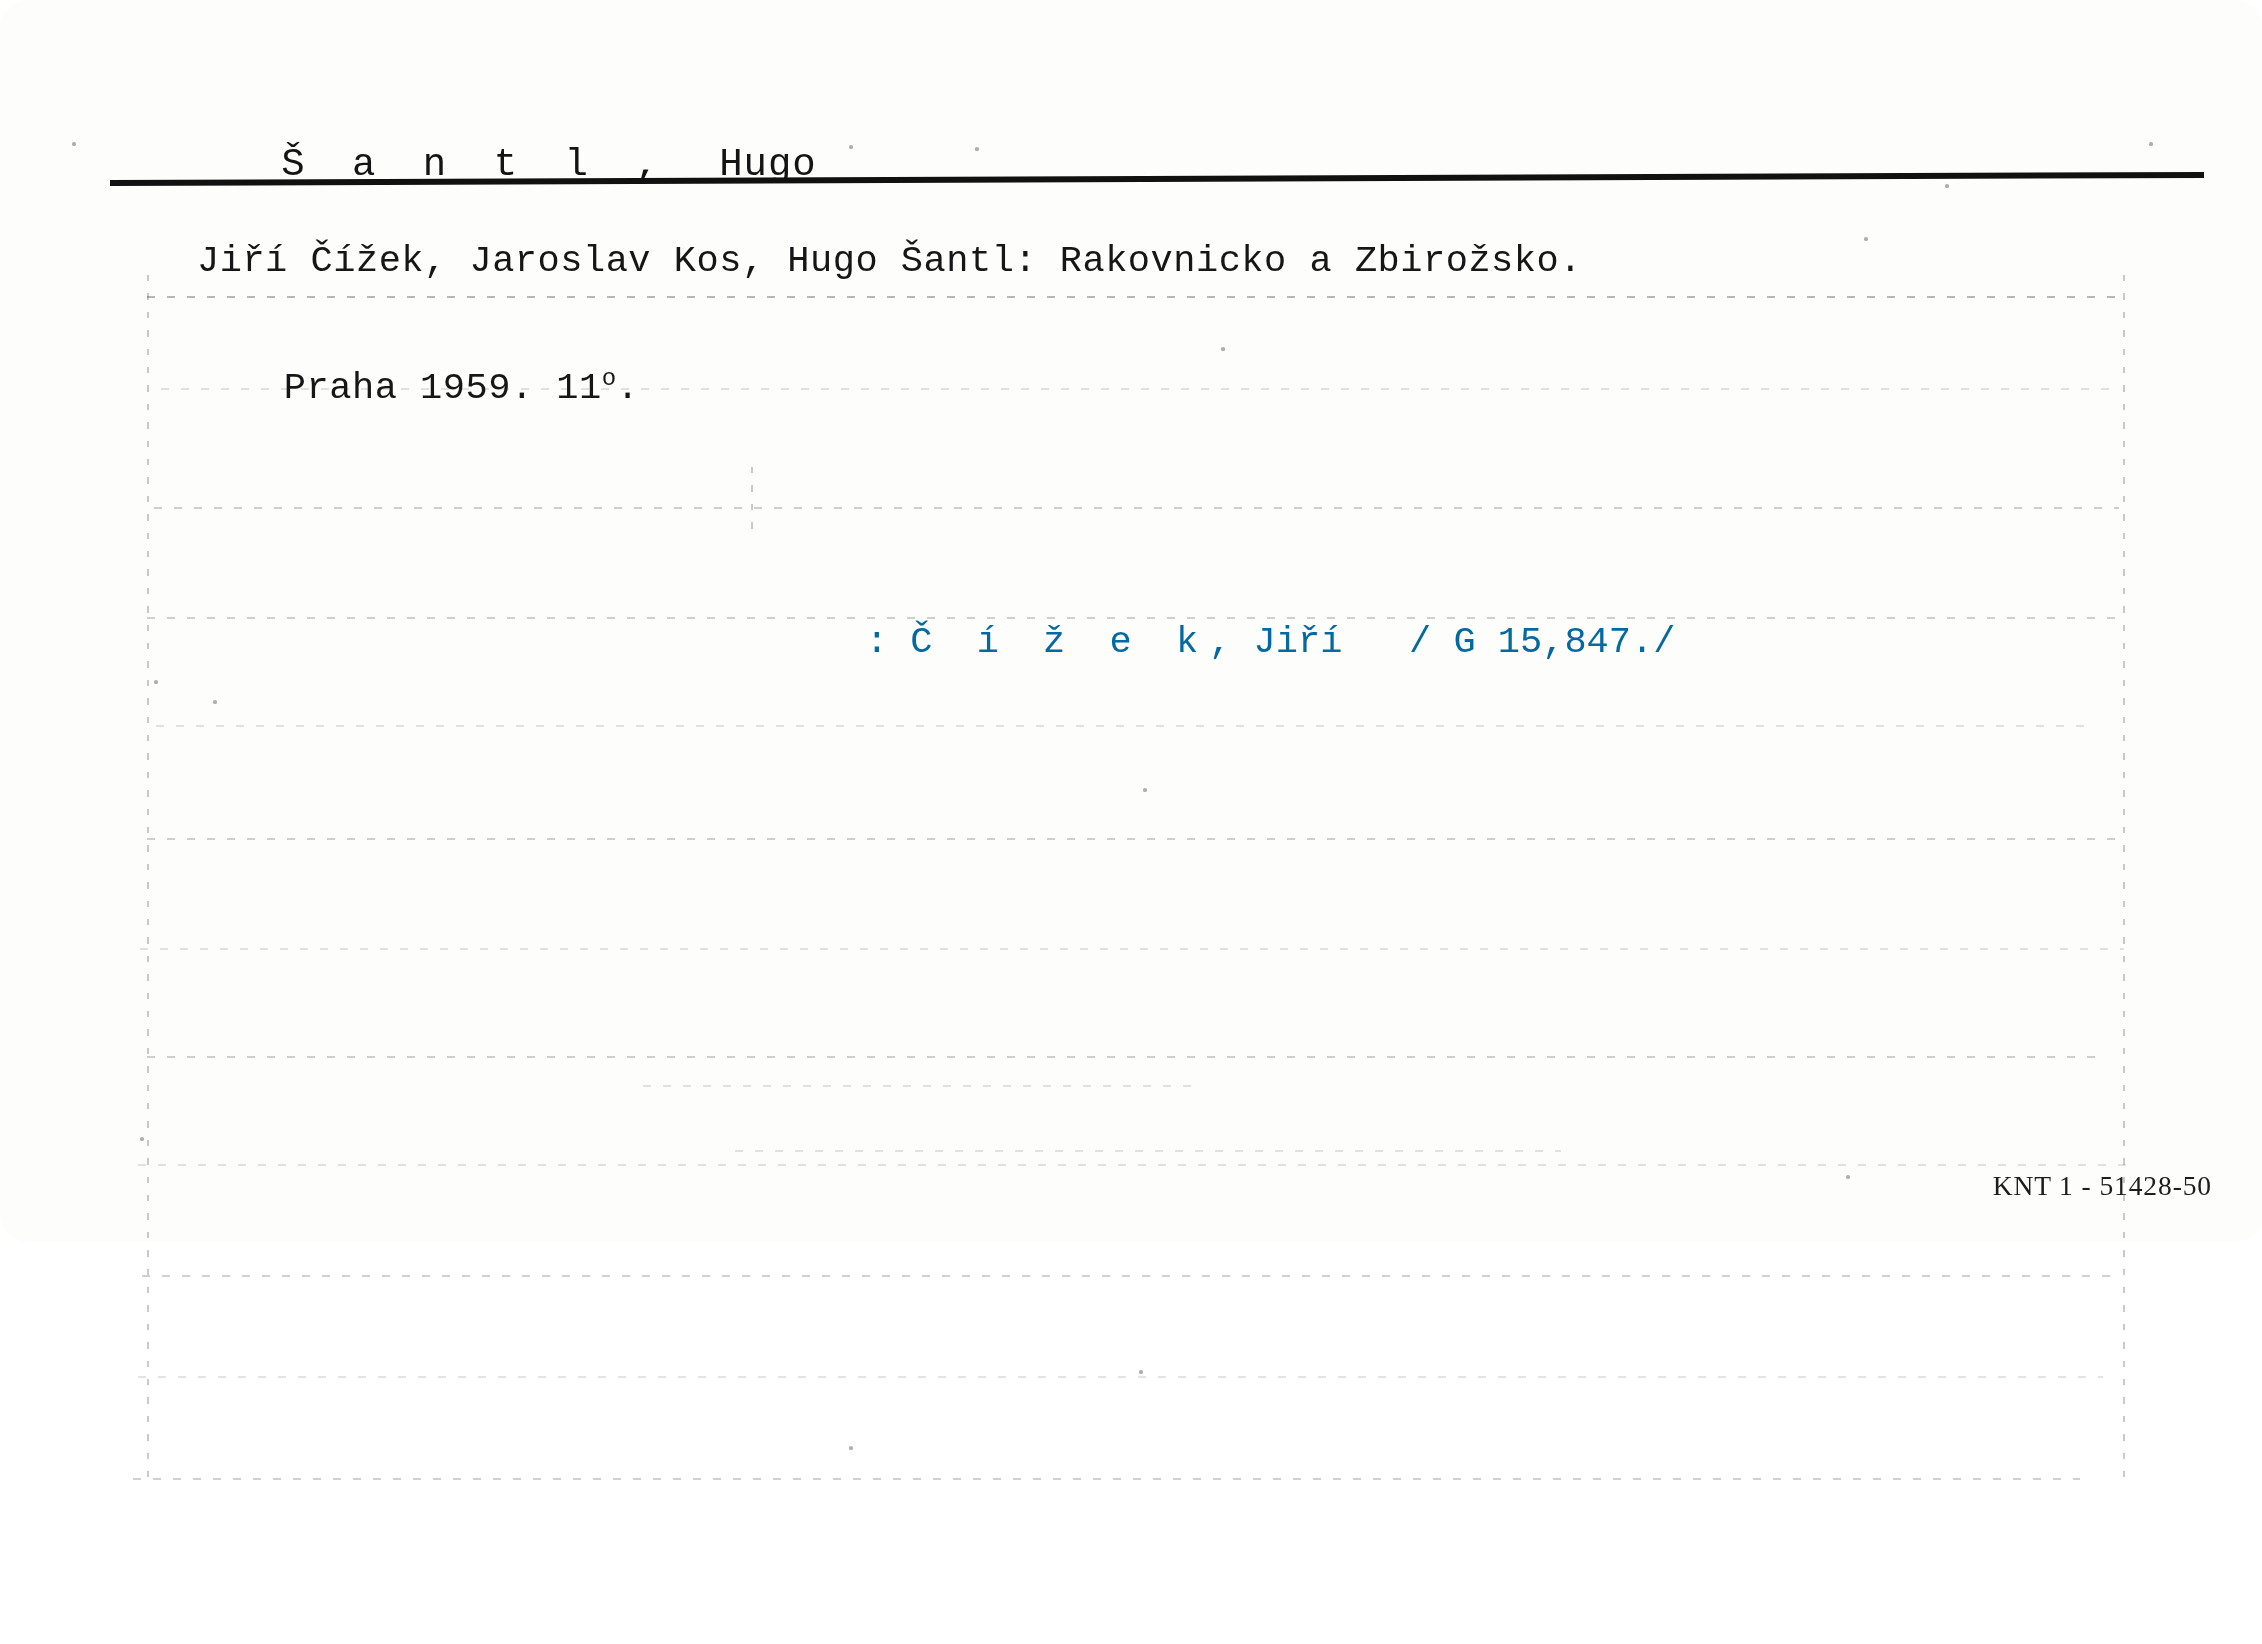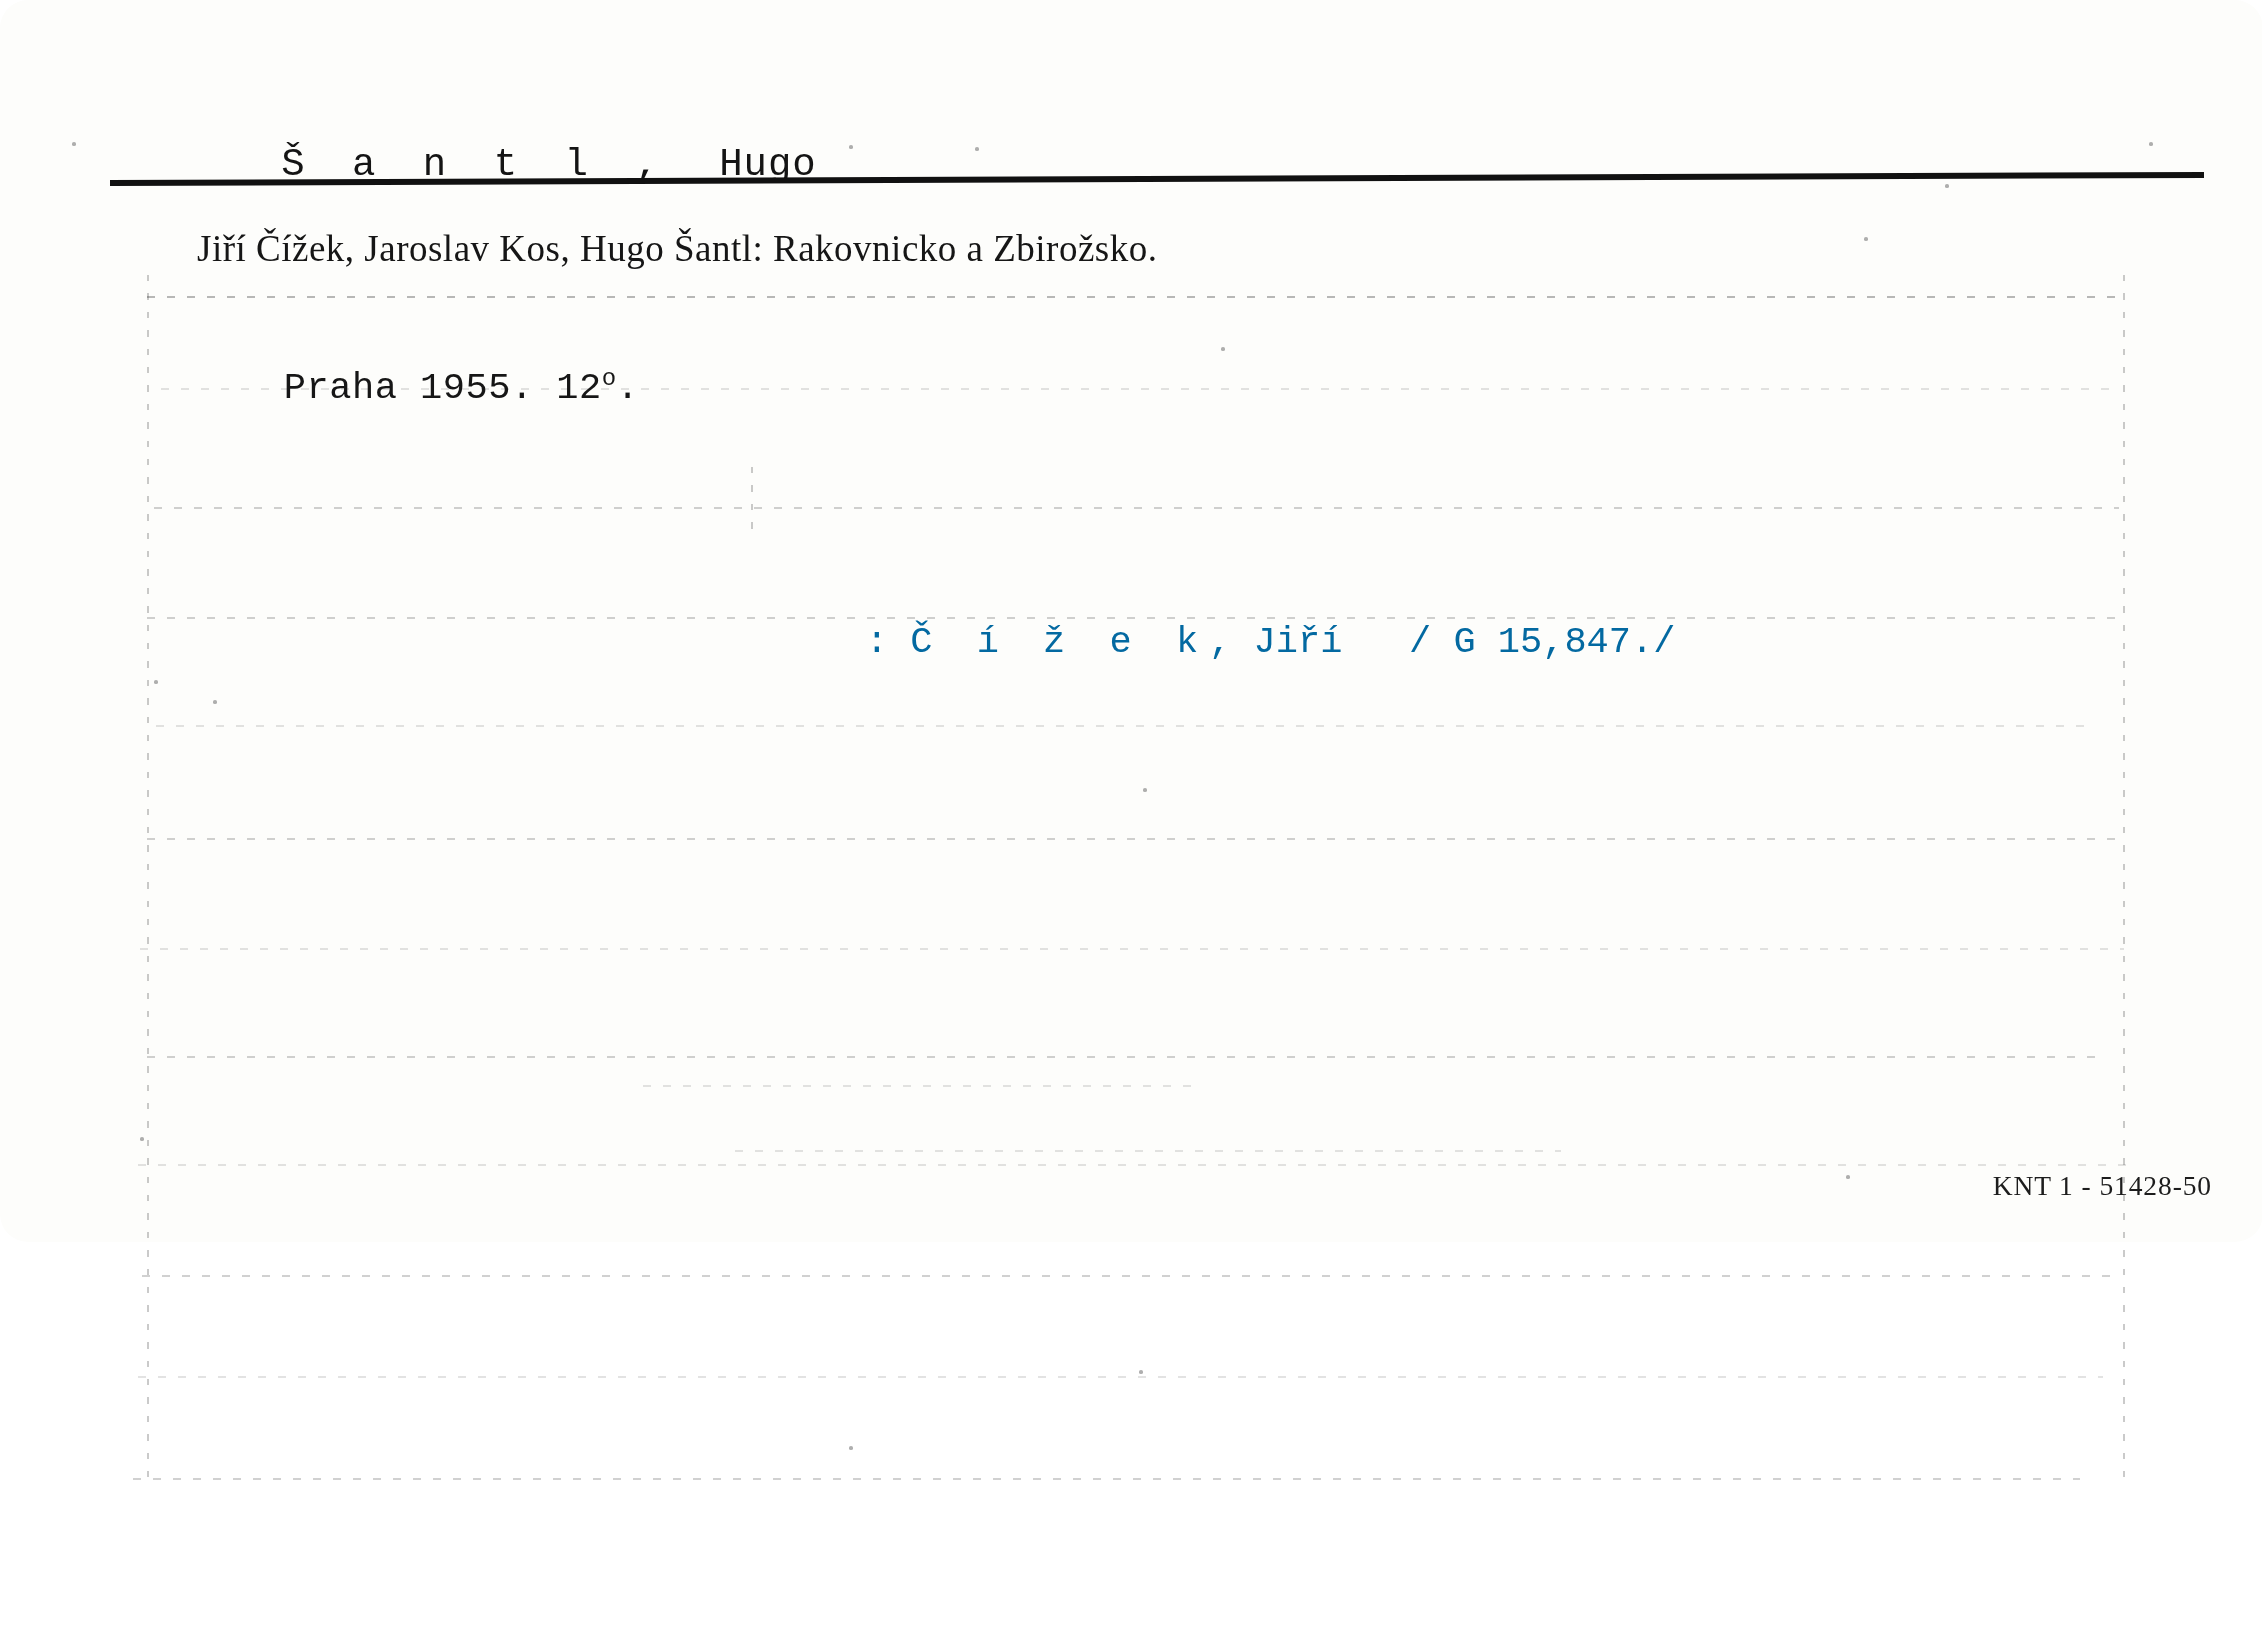--- a/index.html
+++ b/index.html
@@ -62,24 +62,23 @@
   }
 
   
   .line {
     position: absolute;
     white-space: pre;
     color: #161616;
   }
   .title-line {
     left: 197px;
-    top: 227px;
+    top: 240px;
     font-size: 37px;
     letter-spacing: 0.5px;
-    font-family: Liberation Serif, serif;
   }
   .imprint-line {
     left: 193px;
     top: 323px;
     font-size: 37px;
     letter-spacing: 0.5px;
   }
   .sup {
     font-size: 24px;
     vertical-align: super;
@@ -182,21 +181,21 @@
 
   <div class="author-heading">
     <span class="spaced">Š a n t l ,</span><span>  </span><span>Hugo</span>
   </div>
 
   <div class="rule"></div>
 
   <div class="line title-line">Jiří Čížek, Jaroslav Kos, Hugo Šantl: Rakovnicko a Zbirožsko.</div>
 
   <div class="line imprint-line">
-    <span>Praha 1955. 12</span><span class="sup">o</span><span>.</span>
+    <span>Praha 1959. 11</span><span class="sup">o</span><span>.</span>
   </div>
 
   <div class="line tracing-line">
     <span>:</span><span> </span><span class="spaced">Č í ž e k</span><span>, Jiří</span><span>   </span><span>/ G 15,847./</span>
   </div>
 
   <div class="imprint-code">KNT 1 - 51428-50</div>
 
 </div>
 

